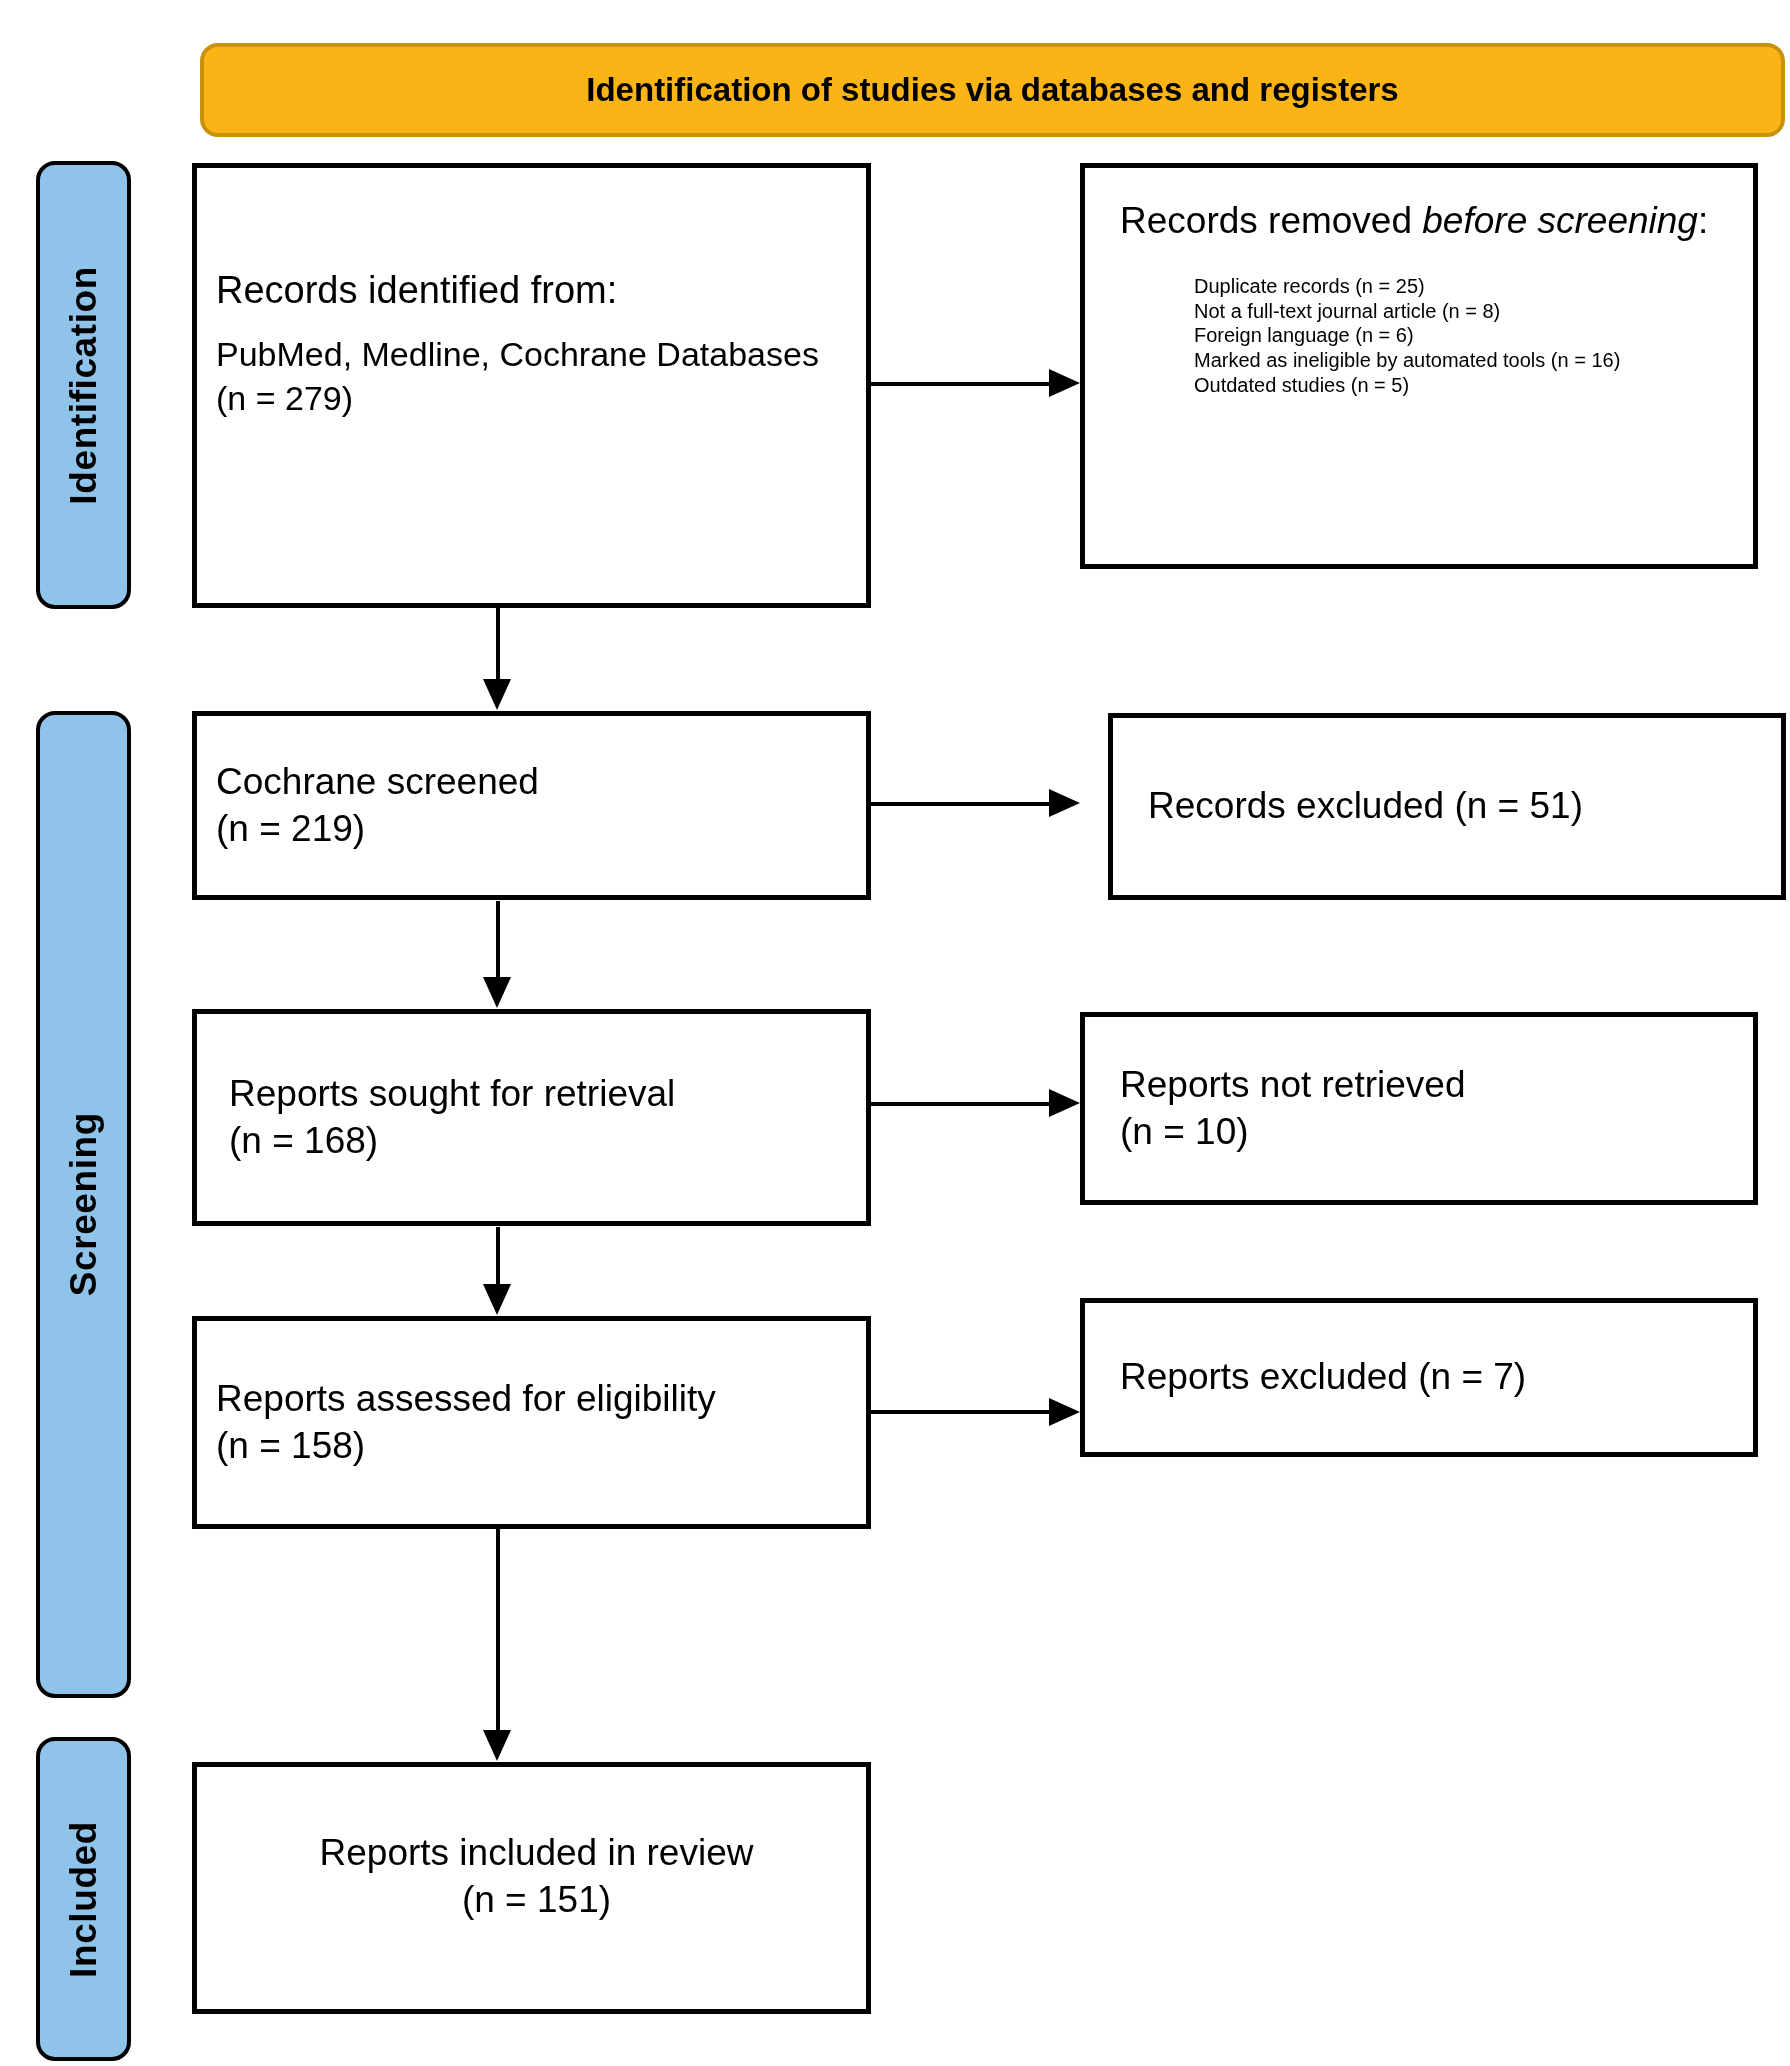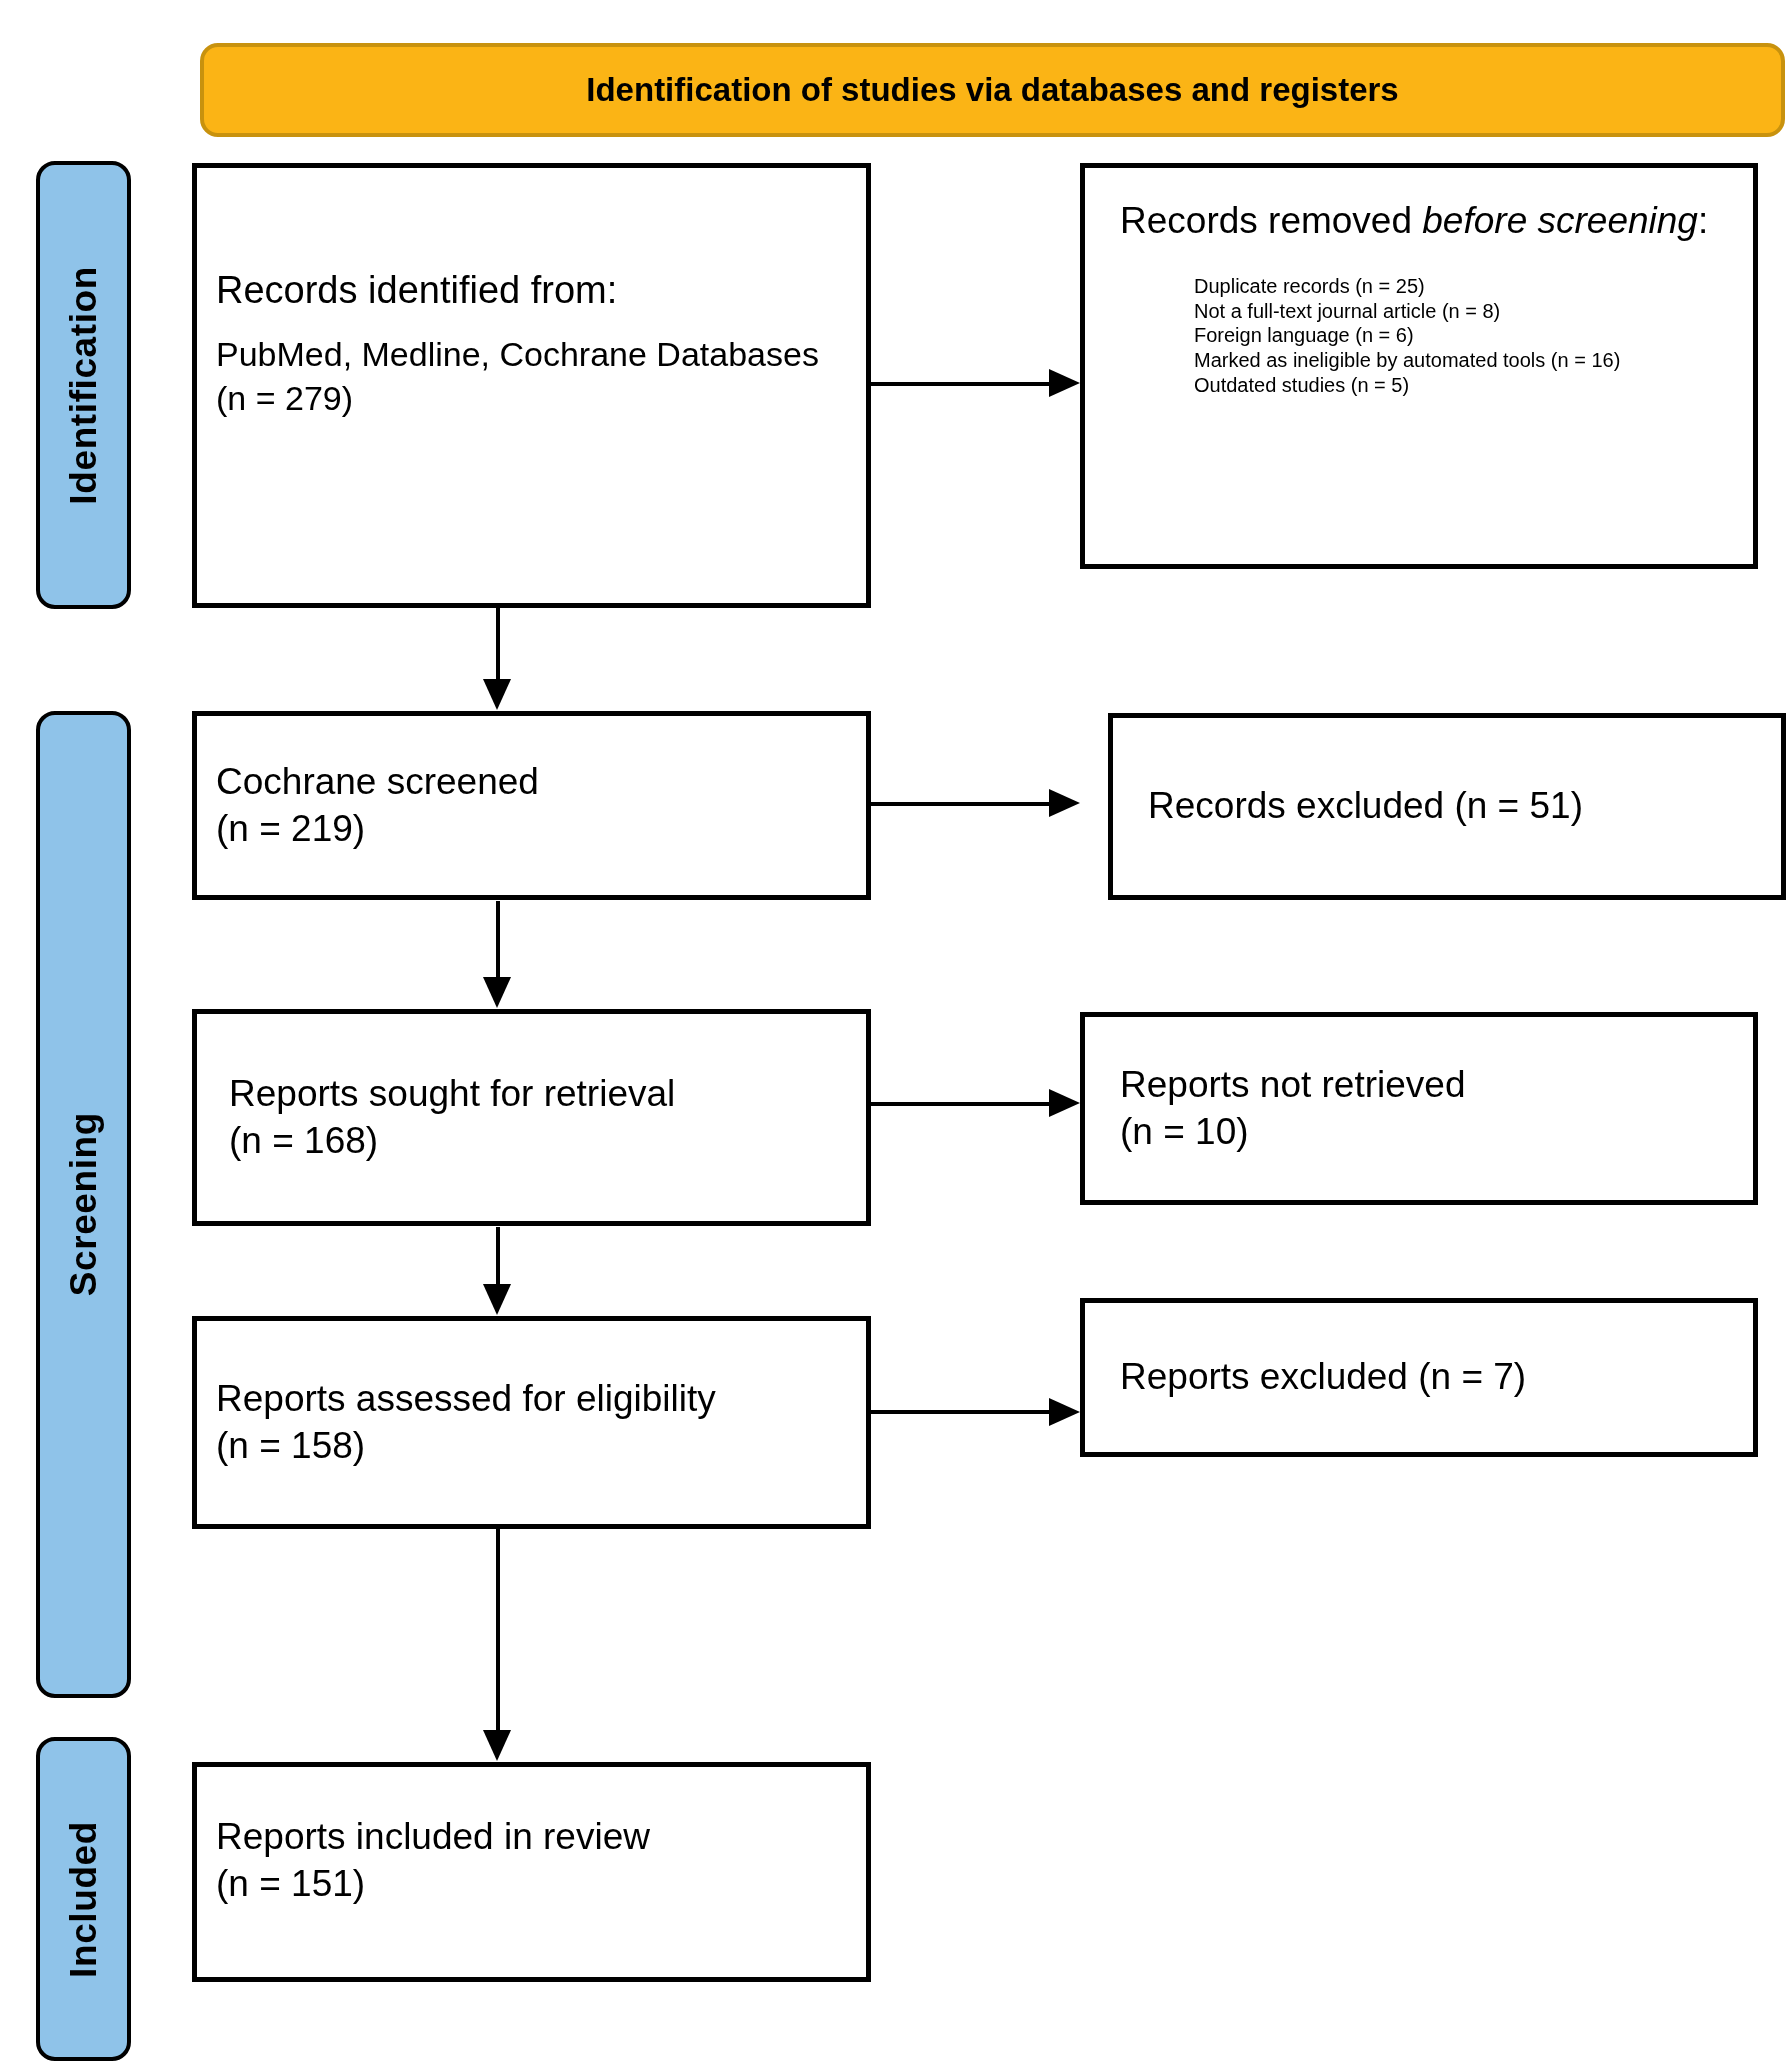--- a/index.html
+++ b/index.html
@@ -66,21 +66,21 @@
   .box-records-removed{top:163px;height:406px;justify-content:flex-start;padding-top:27px;}
   .box-records-removed .heading{font-size:37px;line-height:1.4;}
   .box-records-removed .reasons{margin-top:27px;margin-left:74px;font-size:20px;line-height:1.24;}
 
   .box-records-screened{top:711px;height:189px;}
   .box-records-excluded{top:713px;height:187px;margin-left:28px;}
   .box-reports-sought{top:1009px;height:217px;padding-left:32px;}
   .box-reports-not-retrieved{top:1012px;height:193px;}
   .box-reports-assessed{top:1316px;height:213px;}
   .box-reports-excluded{top:1298px;height:159px;}
-  .box-reports-included{top:1762px;height:220px;padding-bottom:23px;}
+  .box-reports-included{top:1762px;height:252px;padding-bottom:23px;align-items:center;}
 
   
   .shaft-v{width:3.8px;background:#000;left:496px;}
   .head-v{
     width:0;height:0;left:483px;
     border-left:14.7px solid transparent;
     border-right:14.7px solid transparent;
     border-top:31px solid #000;
   }
   .shaft-h{height:3.8px;background:#000;left:871px;width:180px;}

